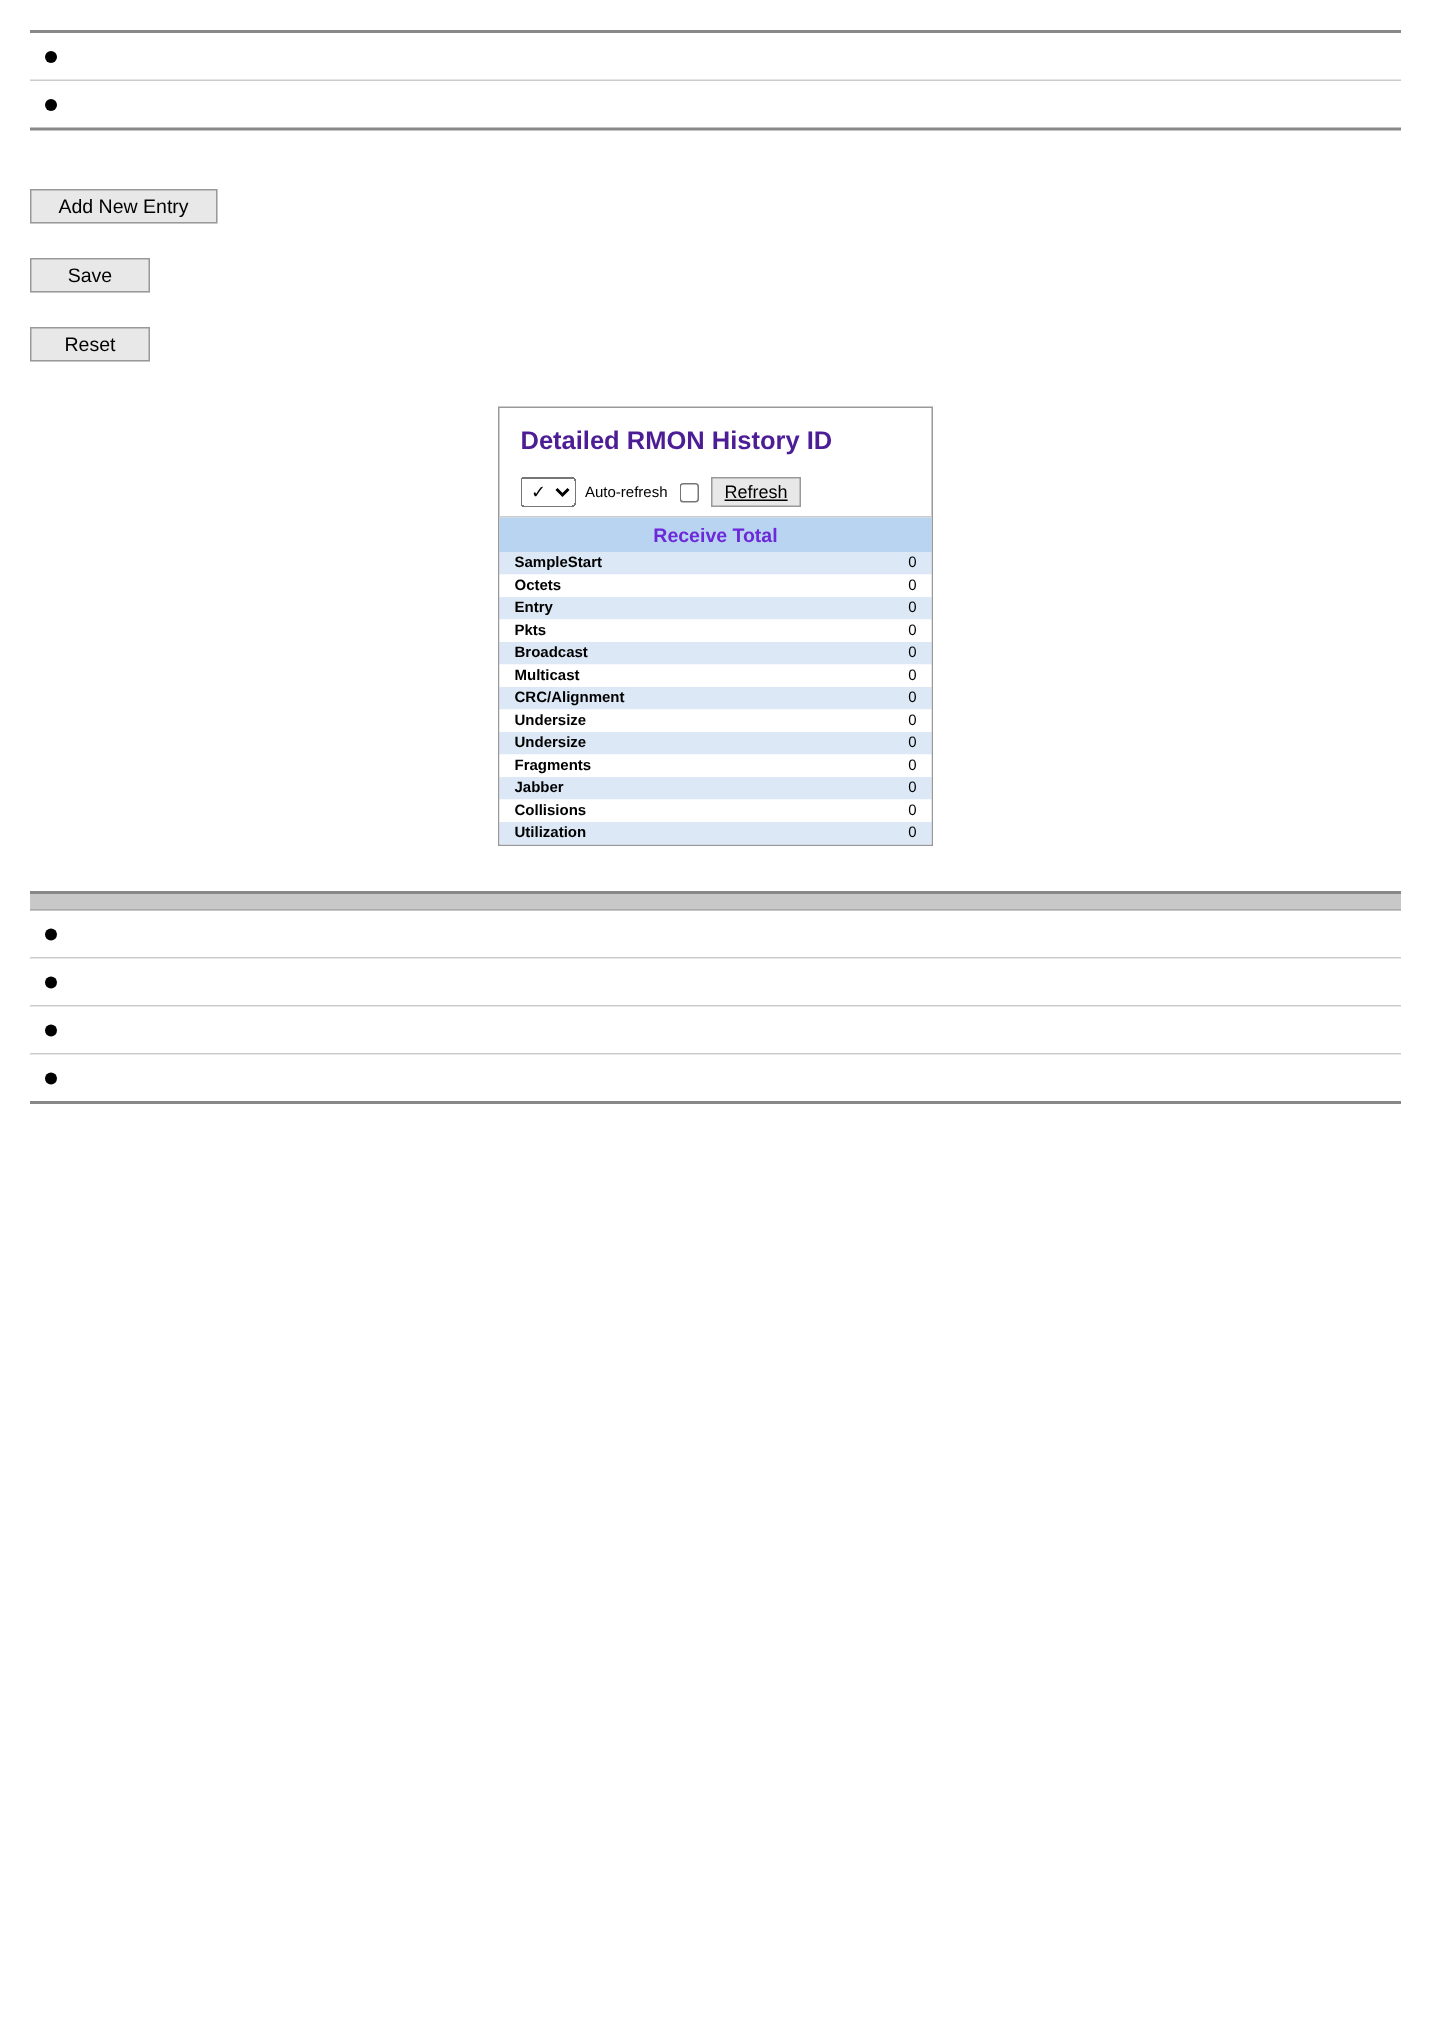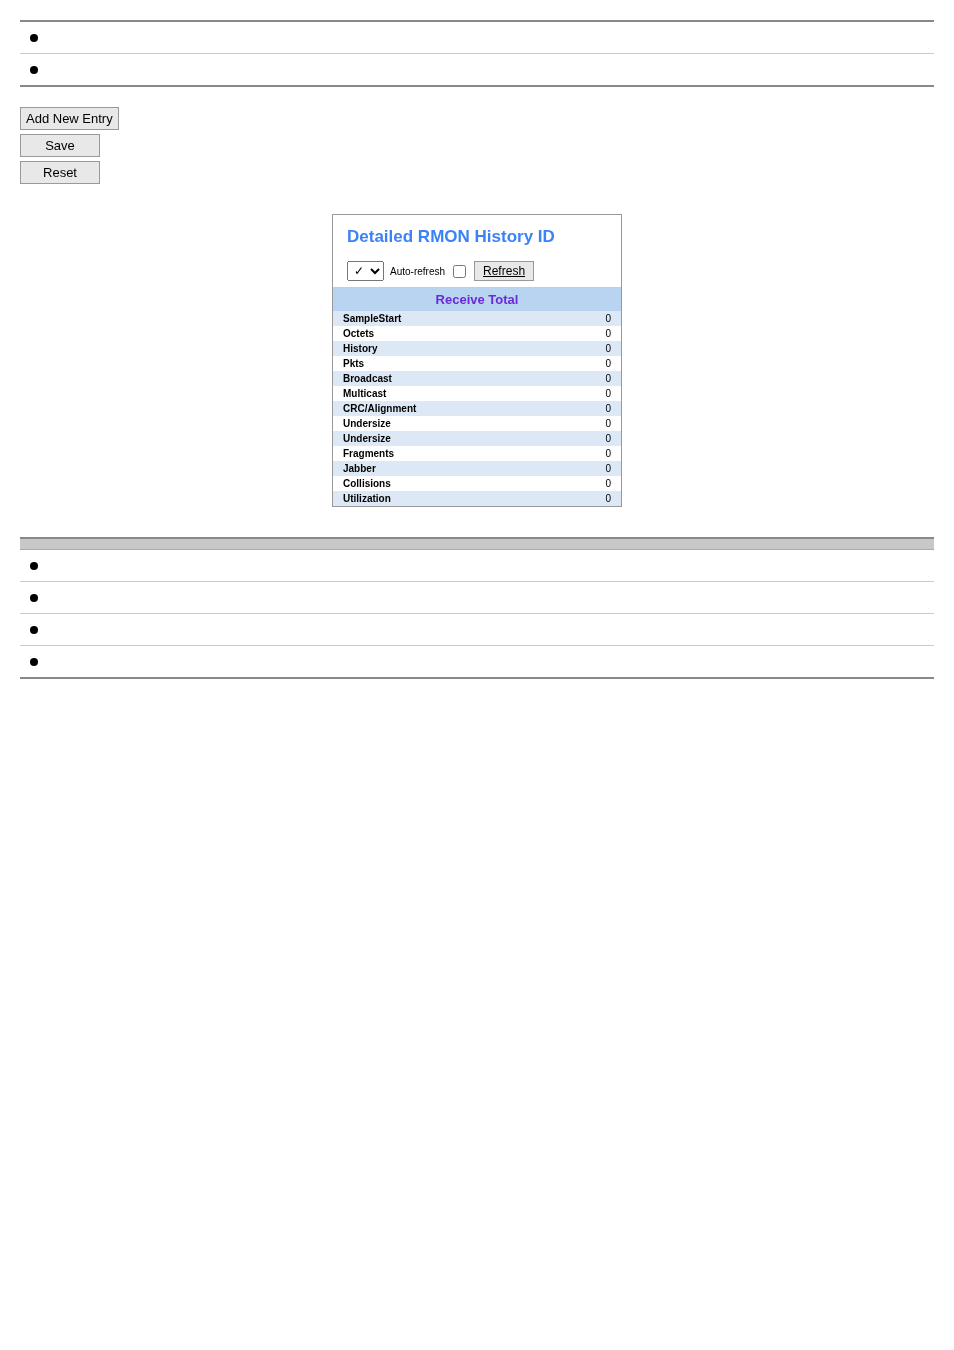--- a/index.html
+++ b/index.html
@@ -39,41 +39,42 @@
 
     
     .btn-group {
       margin-bottom: 20px;
       display: flex;
       flex-direction: column;
       gap: 4px;
       align-items: flex-start;
     }
     .btn {
-      padding: 3px 5px;
+      padding: 3px 18px;
       background: #e8e8e8;
       border: 1px solid #999;
       cursor: pointer;
       font-size: 13px;
       min-width: 80px;
+      margin-top: 19px;
     }
 
     
     .rmon-container {
       display: flex;
       justify-content: center;
       margin: 30px 0;
     }
     .rmon-panel {
       border: 1px solid #999;
       width: 290px;
       background: #fff;
     }
     .rmon-title {
-      color: #3b82f6;
+      color: #4c1d95;
       font-size: 17px;
       font-weight: bold;
       padding: 12px 14px 8px 14px;
       border-bottom: none;
     }
     .rmon-controls {
       padding: 6px 14px;
       display: flex;
       align-items: center;
       gap: 6px;
@@ -202,21 +203,21 @@
     <div id="rmon-rows-container">
         <div class="rmon-row">
           <span class="row-label">SampleStart</span>
           <span class="row-value">0</span>
         </div>
         <div class="rmon-row">
           <span class="row-label">Octets</span>
           <span class="row-value">0</span>
         </div>
         <div class="rmon-row">
-          <span class="row-label">History</span>
+          <span class="row-label">Entry</span>
           <span class="row-value">0</span>
         </div>
         <div class="rmon-row">
           <span class="row-label">Pkts</span>
           <span class="row-value">0</span>
         </div>
         <div class="rmon-row">
           <span class="row-label">Broadcast</span>
           <span class="row-value">0</span>
         </div>

